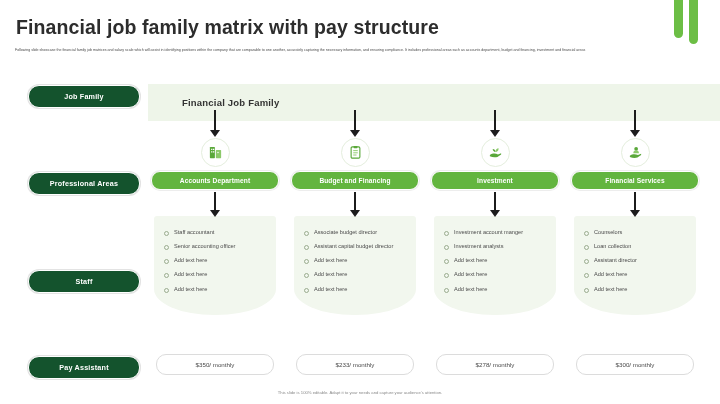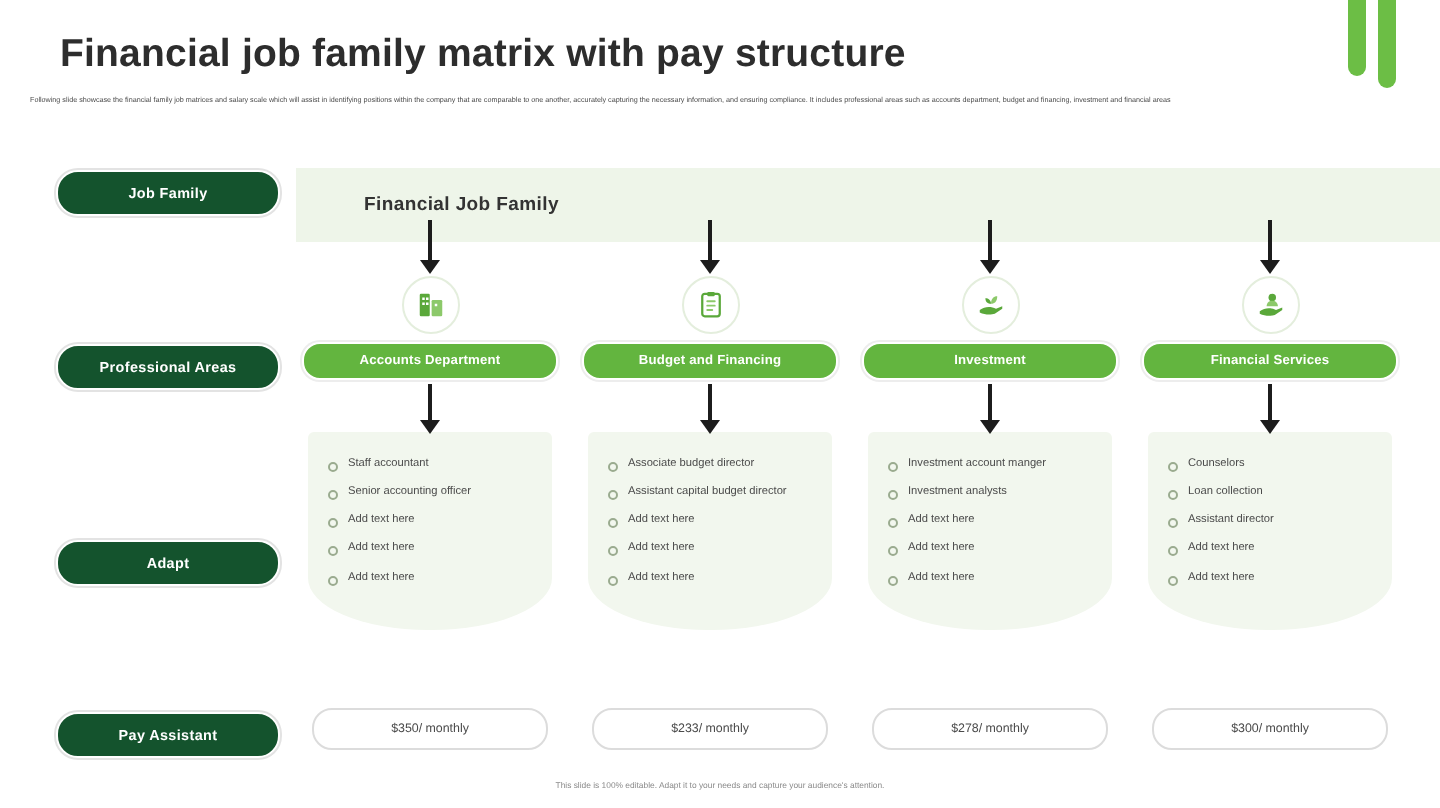--- a/index.html
+++ b/index.html
@@ -31,21 +31,21 @@
     background: #6cbe45;
     border-bottom-left-radius: 5px;
     border-bottom-right-radius: 5px;
   }
   .logo-bar.b1 { left: 2px;  height: 38px; }
   .logo-bar.b2 { left: 17px; height: 44px; }
 
   
   .page-title {
     position: absolute;
-    left: 30px;
+    left: 16px;
     top: 16px;
     font-size: 19.5px;
     font-weight: bold;
     color: #2d2d2d;
     letter-spacing: 0.1px;
   }
   .page-subtitle {
     position: absolute;
     left: 15px;
     top: 47px;
@@ -244,21 +244,21 @@
 <div class="logo-mark">
   <div class="logo-bar b1"></div>
   <div class="logo-bar b2"></div>
 </div>
 
 <div class="page-title">Financial job family matrix with pay structure</div>
 <div class="page-subtitle">Following  slide showcase the financial family job  matrices and salary scale which will assist in identifying positions within the company that are comparable to one another,  accurately capturing the necessary information, and ensuring compliance.   It includes professional areas such as accounts department, budget and financing, investment and financial areas</div>
 
 <div class="rail-pill r1">Job Family</div>
 <div class="rail-pill r2">Professional Areas</div>
-<div class="rail-pill r3">Adapt</div>
+<div class="rail-pill r3">Staff</div>
 <div class="rail-pill r4">Pay Assistant</div>
 
 <div class="family-band">
   <span class="family-band-label">Financial Job Family</span>
 </div>
 
 <div class="col c0">
   <div class="arrow a-top">
     <div class="shaft"></div>
       <div class="head"></div>

